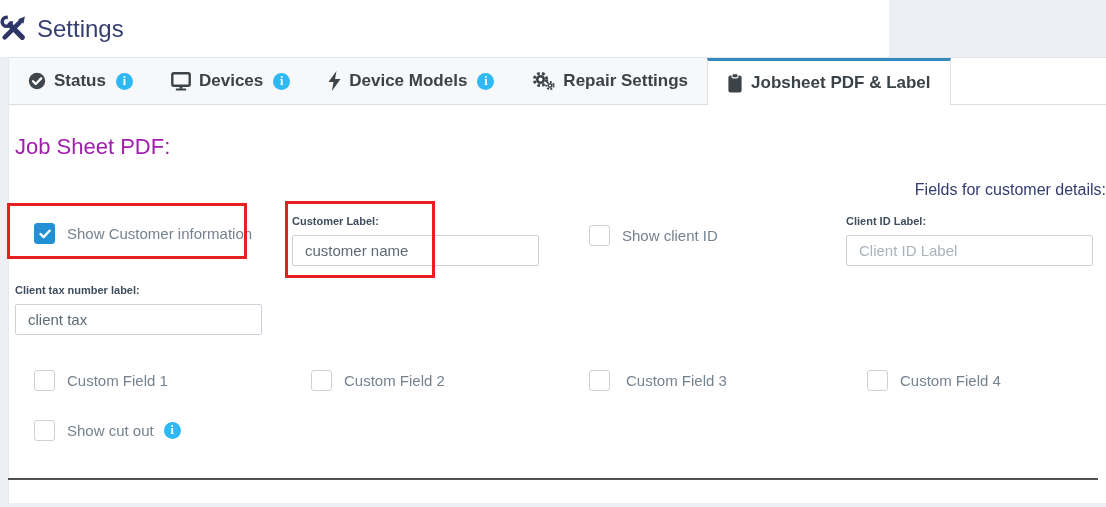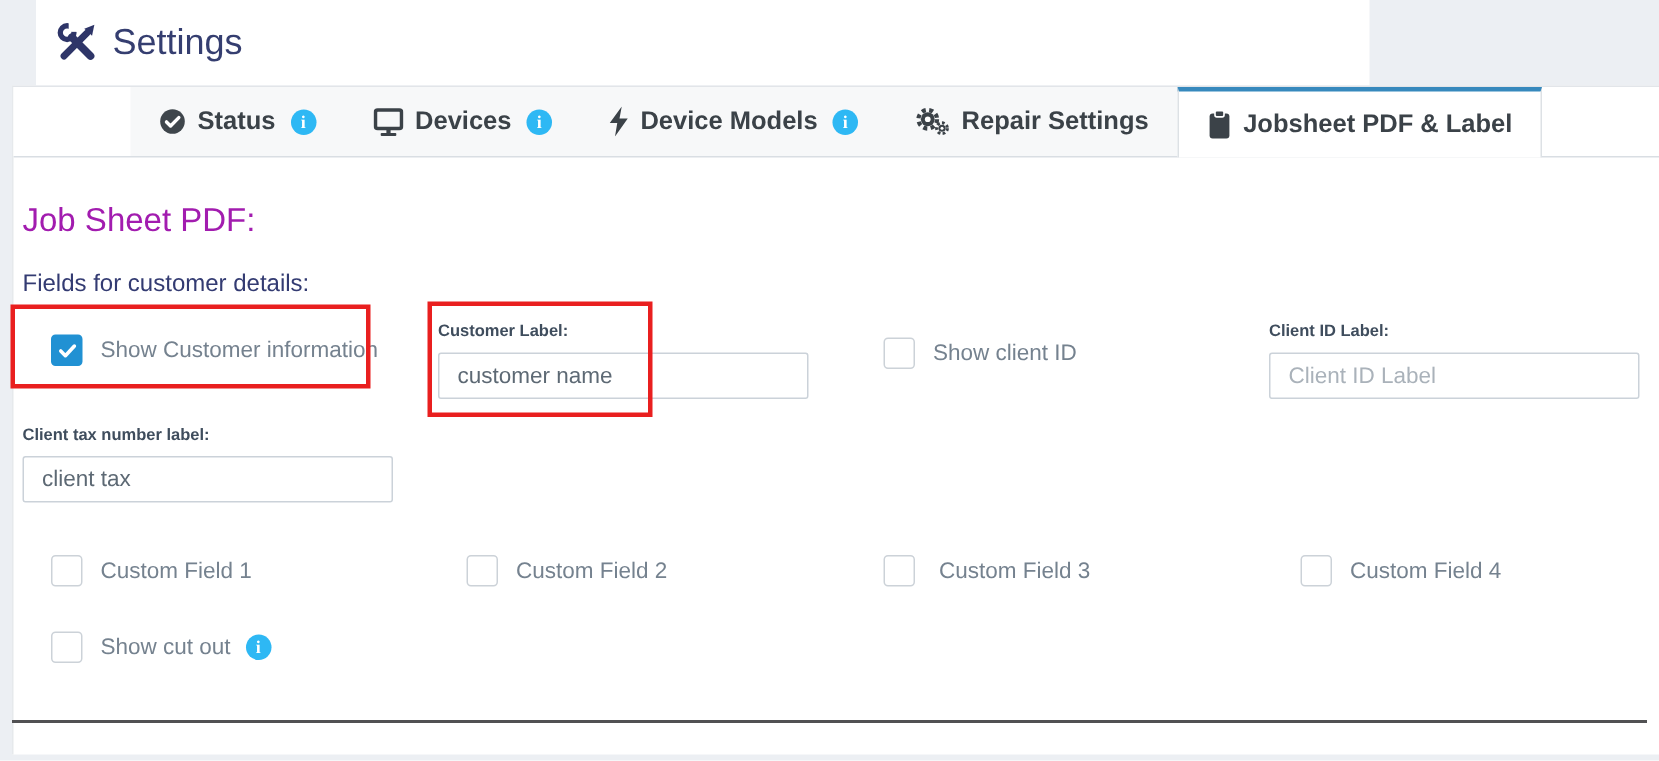--- a/index.html
+++ b/index.html
@@ -8,42 +8,39 @@
     position: relative;
     background: #eceff3;
     font-family: "Liberation Sans", sans-serif;
   }
 
   
   .topbar {
     position: absolute; left: 0; top: 0; width: 889px; height: 57px;
     background: #ffffff;
     display: flex; align-items: center; gap: 10px;
-    padding-left: 14px;
-    margin-left: 24px;
   }
   .page-title {
     font-size: 24px; font-weight: 400; color: #353e70;
   }
 
   
   .card {
     position: absolute; left: 8px; top: 57px; width: 1098px; height: 446px;
     background: #ffffff;
     border-top: 1px solid #e2e5e9;
     border-left: 1px solid #e6e9ec;
   }
 
   
   .tabbar {
     height: 47px;
     border-bottom: 1px solid #d9dee3;
     display: flex; align-items: stretch;
     background: #ffffff;
-    justify-content: center;
   }
   .tabs { display: inline-flex; background: #f7f8f9; }
   .tab {
     display: flex; align-items: center; gap: 8px;
     padding: 0 19px;
     font-size: 17px; font-weight: bold; color: #3b4248;
     cursor: pointer; white-space: nowrap;
   }
   .tab.active {
     background: #ffffff;
@@ -64,21 +61,21 @@
   .info-icon::after { content: "i"; }
 
   
   .content { padding: 0 0 0 6px; }
   .section-title {
     margin-top: 29px;
     font-size: 22px; font-weight: 400; color: #a21caf;
   }
   .sublabel {
     margin-top: 21px;
-    font-size: 16px; color: #333b72;
+    font-size: 16px; color: #333b72; text-align: right;
   }
 
   .grid4 { display: grid; grid-template-columns: repeat(4, 277px); }
   .row1 { margin-top: 6px; }
   .row3 { margin-top: 35px; }
 
   .check-control {
     display: inline-flex; align-items: center; gap: 12px;
     cursor: pointer;
   }

